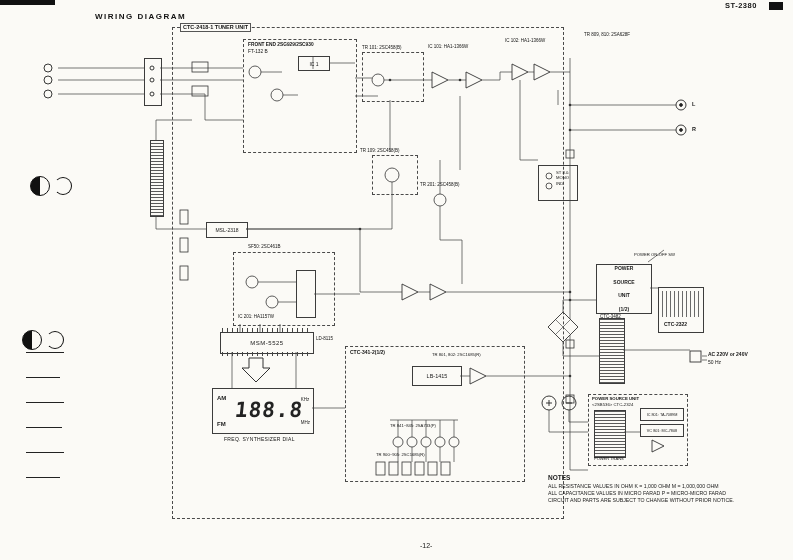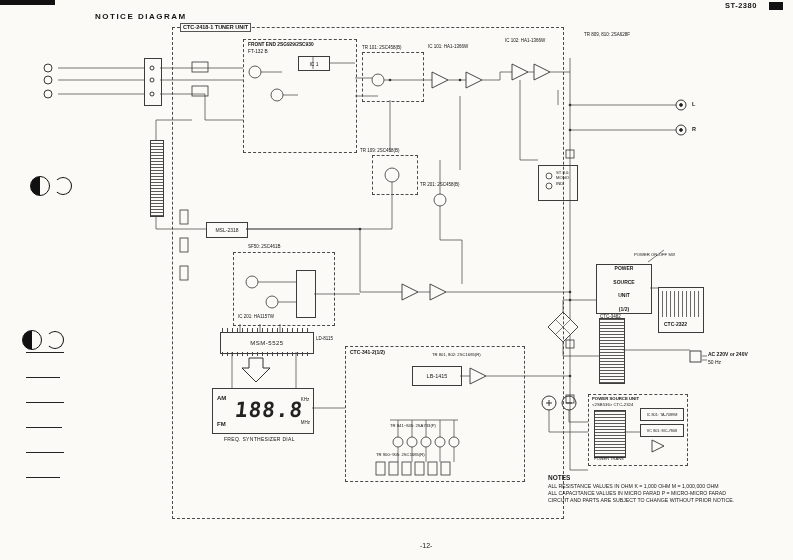--- a/index.html
+++ b/index.html
@@ -27,21 +27,21 @@
     background:linear-gradient(90deg,#111 50%,transparent 50%);}
   .opencirc{position:absolute;width:16px;height:16px;border:1.5px solid #111;border-radius:50%;
     border-left-color:transparent;}
   .ctr{display:flex;align-items:center;justify-content:center;text-align:center;}
   .col{display:flex;flex-direction:column;justify-content:space-between;}
 </style>
 </head>
 <body>
 
 <div class="blk" style="left:0;top:0;width:55px;height:5px;"></div>
-<div class="lbl" style="left:95px;top:12px;font-size:8px;letter-spacing:1.5px;font-weight:bold;">NOTICE DIAGRAM</div>
+<div class="lbl" style="left:95px;top:12px;font-size:8px;letter-spacing:1.5px;font-weight:bold;">WIRING DIAGRAM</div>
 <div class="lbl" style="left:725px;top:1px;font-size:7.5px;font-weight:bold;letter-spacing:.5px;">ST-2380</div>
 <div class="blk" style="left:769px;top:2px;width:14px;height:8px;"></div>
 
 <div class="halfcirc" style="left:30px;top:176px;"></div>
 <div class="opencirc" style="left:54px;top:177px;"></div>
 <div class="halfcirc" style="left:22px;top:330px;"></div>
 <div class="opencirc" style="left:46px;top:331px;"></div>
 
 <div class="rule" style="left:26px;top:352px;width:38px;"></div>
 <div class="rule" style="left:26px;top:377px;width:34px;"></div>

